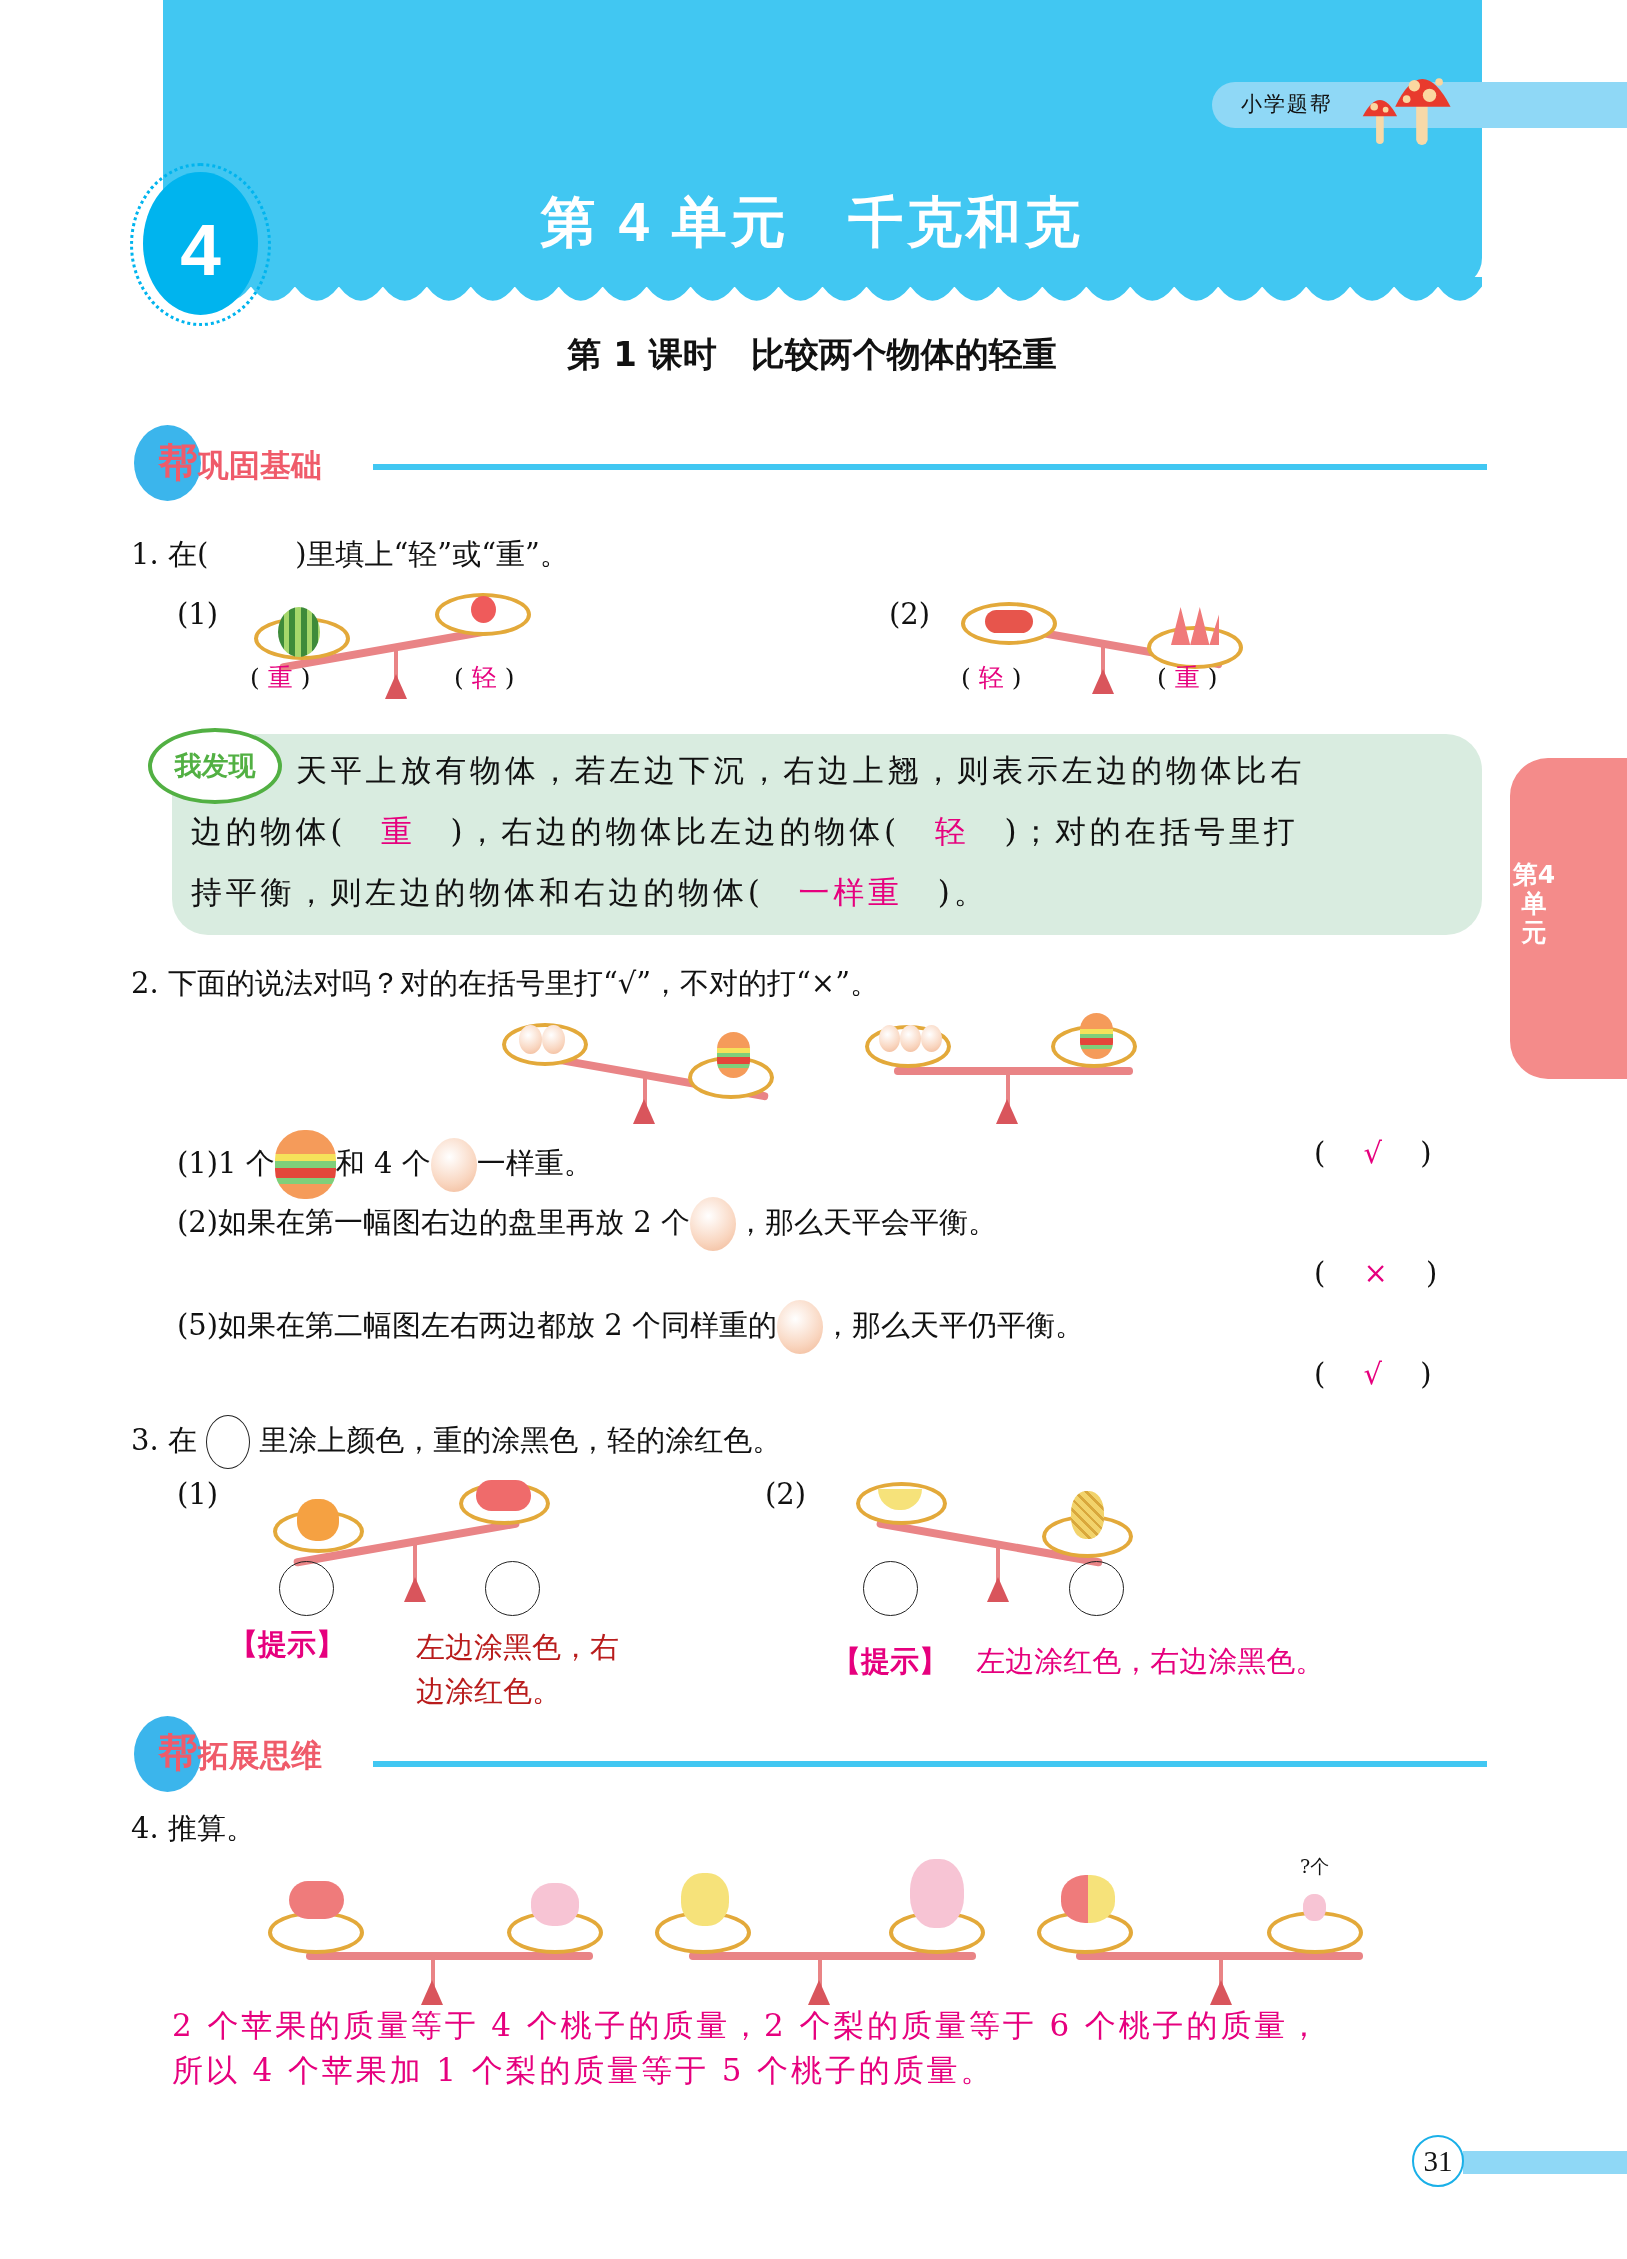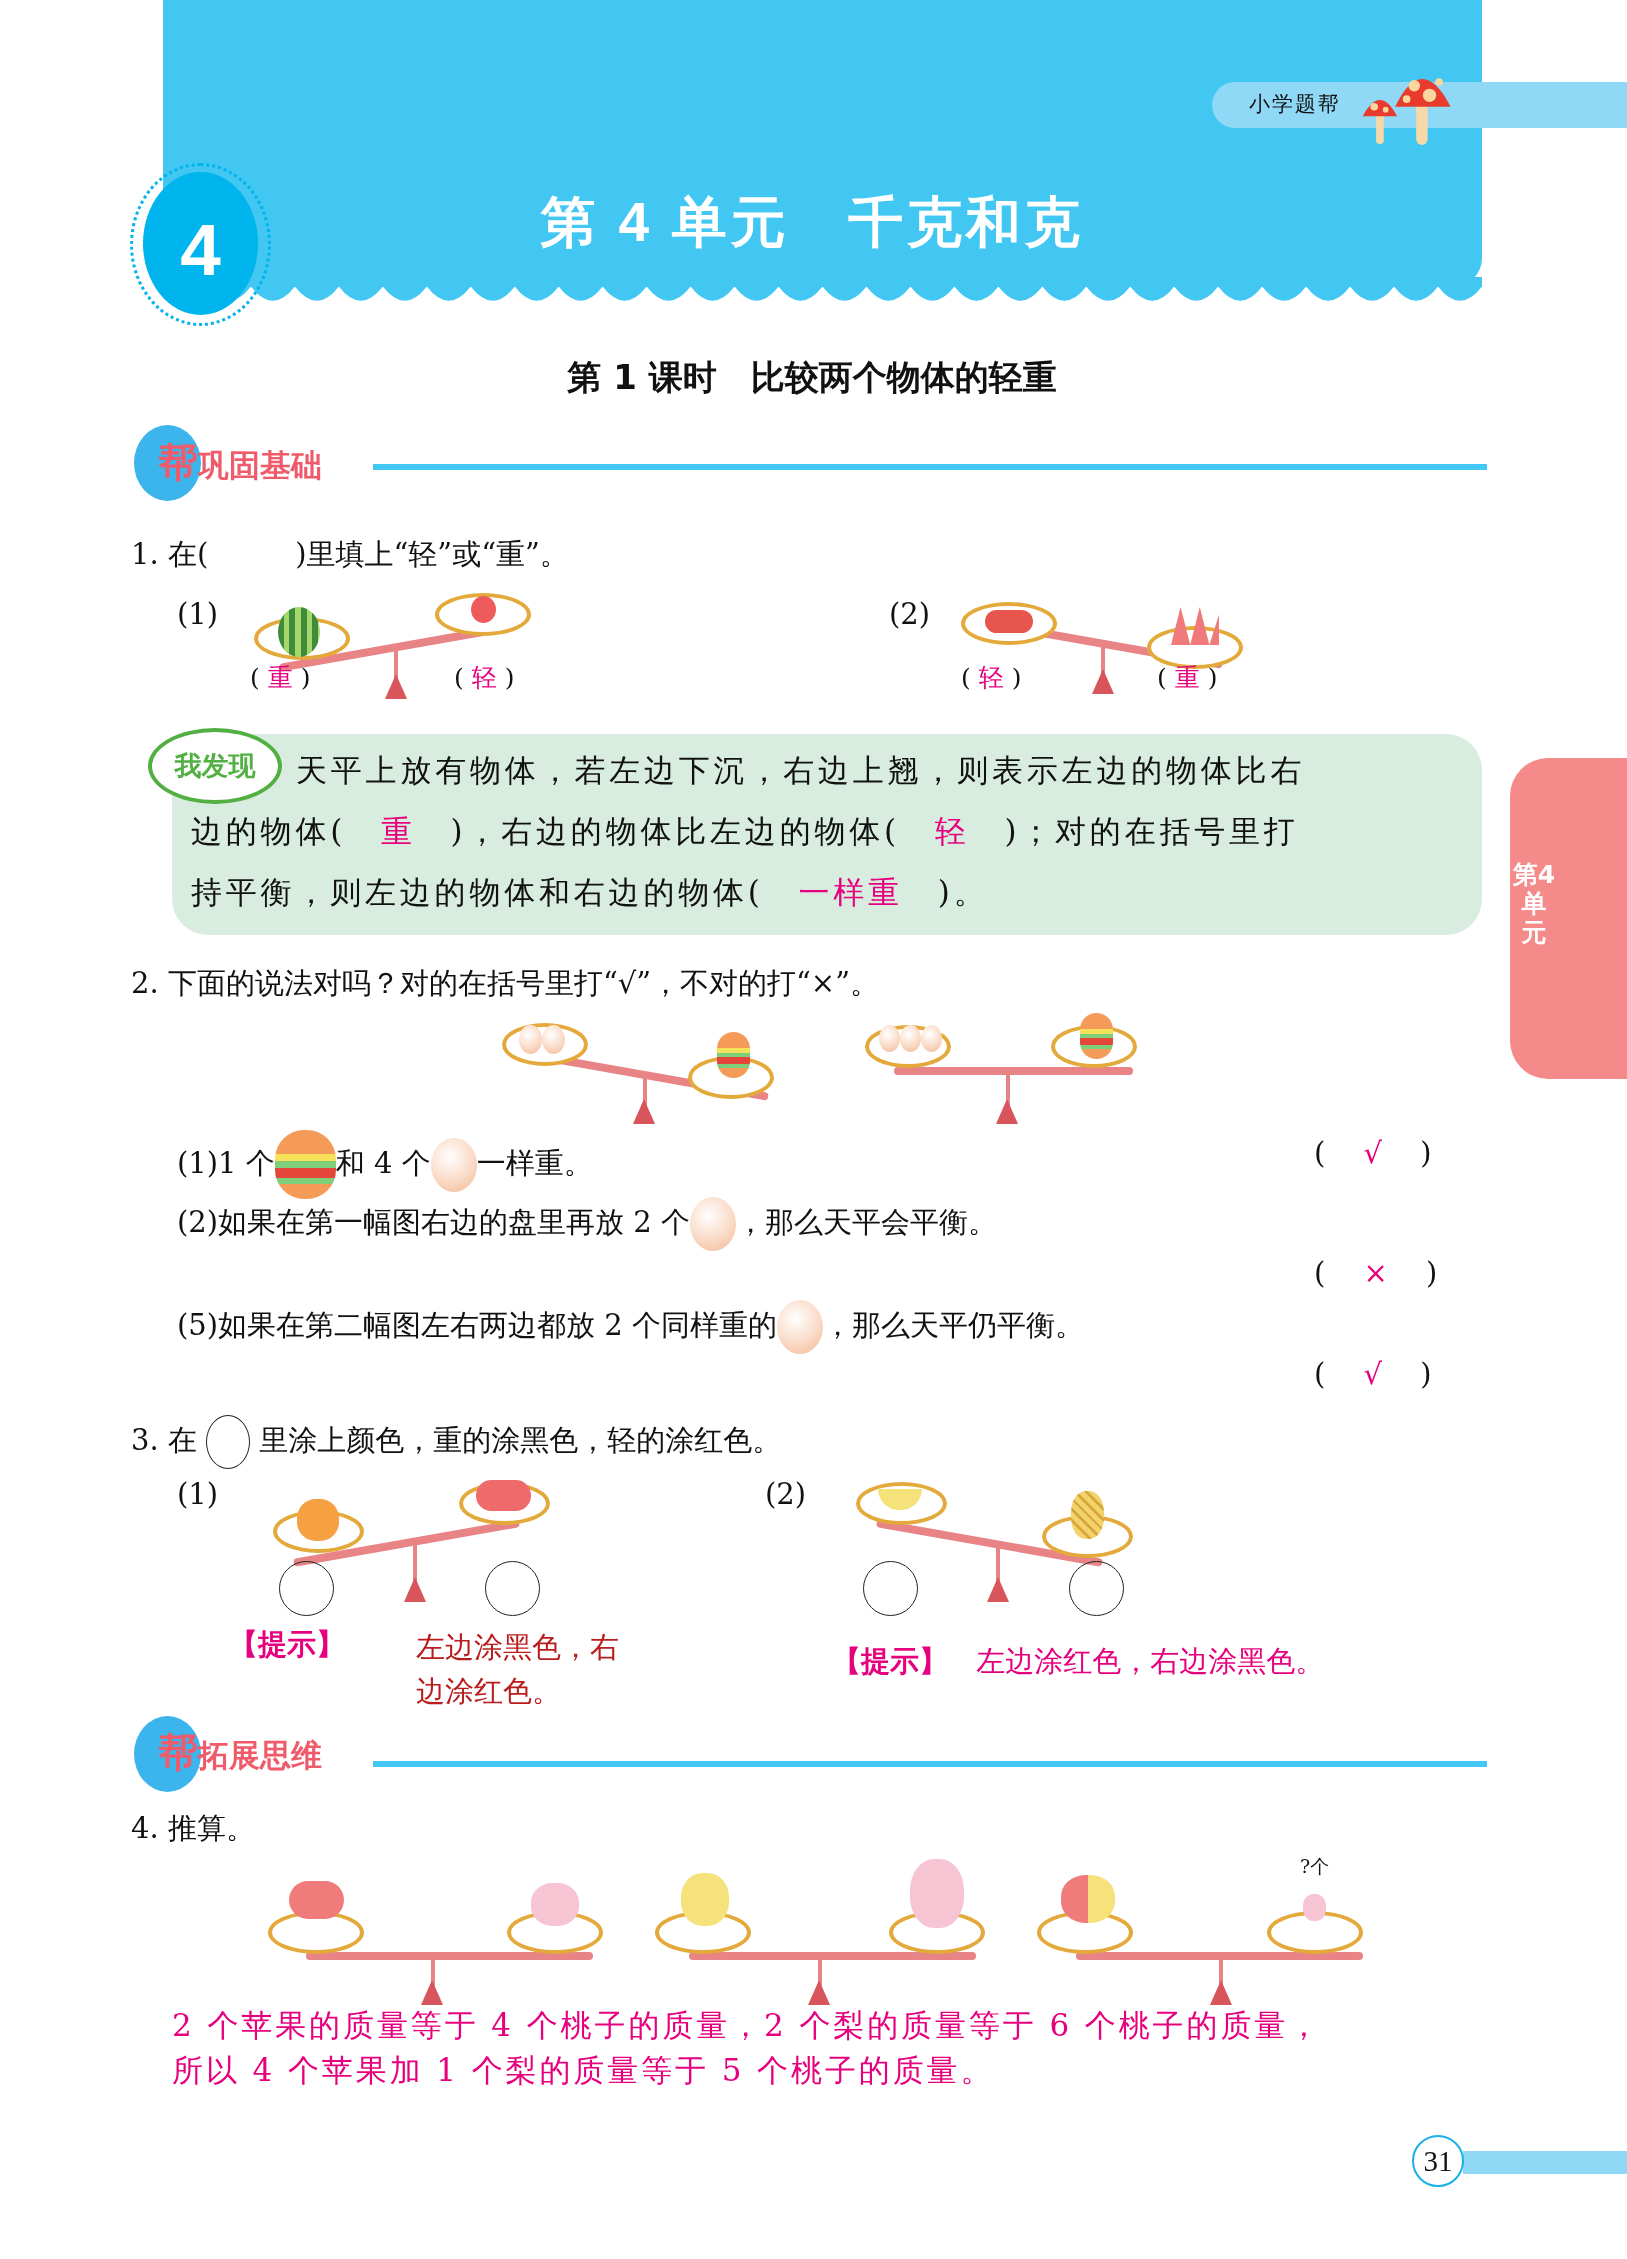--- a/index.html
+++ b/index.html
@@ -7,22 +7,22 @@
          font-family:"DejaVu Serif", "Liberation Serif", serif; color:#111; }
   .abs { position:absolute; }
   
   .banner { left:163px; top:0; width:1319px; height:287px; background:#41c7f2; border-bottom-right-radius:29px; }
   .wave { left:163px; top:277px; width:1319px; height:38px; }
   .badge-circle { left:143px; top:172px; width:115px; height:143px; border-radius:50%; background:#00b4ee; }
   .badge-ring { left:130px; top:163px; width:141px; height:163px; border-radius:50%; border:3.8px dotted #00b4ee; box-sizing:border-box; }
   .badge-num { left:143px; top:182px; width:115px; height:134px; color:#fff; font-family:"Liberation Sans",sans-serif; font-size:73px; font-weight:bold; display:flex; align-items:center; justify-content:center; }
   .unit-title { left:382px; top:186px; width:860px; text-align:center; color:#fff; font-family:Liberation Sans, sans-serif; font-weight:bold; font-size:55px; letter-spacing:3.8px; }
   .brand-pill { left:1212px; top:82px; width:416px; height:46px; background:#8fd8f6; border-top-left-radius:23px; border-bottom-left-radius:23px; }
-  .brand-text { left:1241px; top:90px; font-family:"DejaVu Sans",sans-serif; font-size:21px; color:#111; letter-spacing:1.9px;margin-left:8px; }
-  .lesson-title { left:382px; top:355px; width:860px; text-align:center; font-family:"DejaVu Sans",sans-serif; font-weight:bold; font-size:34px; color:#111; }
+  .brand-text { left:1241px; top:90px; font-family:"DejaVu Sans",sans-serif; font-size:21px; color:#111; letter-spacing:1.9px; }
+  .lesson-title { left:382px; top:332px; width:860px; text-align:center; font-family:"DejaVu Sans",sans-serif; font-weight:bold; font-size:34px; color:#111; }
   
   .sec-icon-c { width:67px; height:76px; border-radius:50%; background:#3bb5ec; }
   .sec-title { font-family:"DejaVu Sans",sans-serif; font-weight:bold; font-size:31px; color:#ef5b6a; }
   .sec-title .big { font-size:40px; }
   .sec-line { height:5.7px; background:#41c7f2; }
   .q { font-size:29px; color:#111; white-space:nowrap; }
   .ans { color:#e6007e; }
   
   .discover { left:172px; top:734px; width:1310px; height:201px; background:#d9ece0; border-radius:36px; }
   .discover-tag { left:148px; top:728px; width:134px; height:76px; border-radius:50%; background:#fff; border:4.8px solid #52b043; box-sizing:border-box; color:#52b043; font-family:"DejaVu Sans",sans-serif; font-weight:bold; font-size:27px; display:flex; align-items:center; justify-content:center; }

